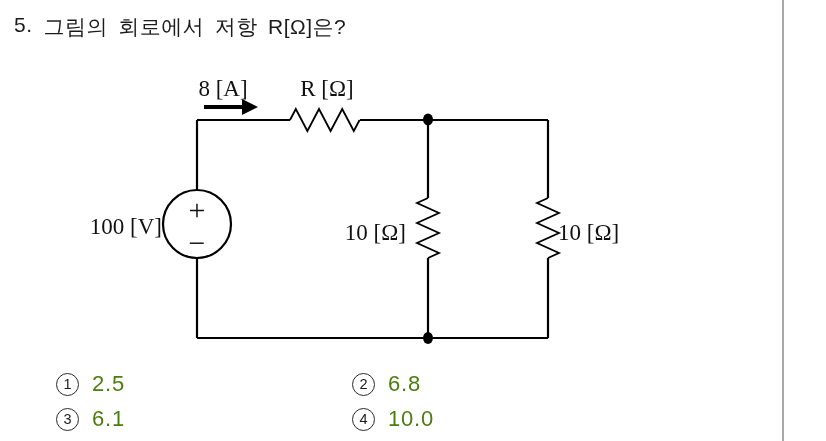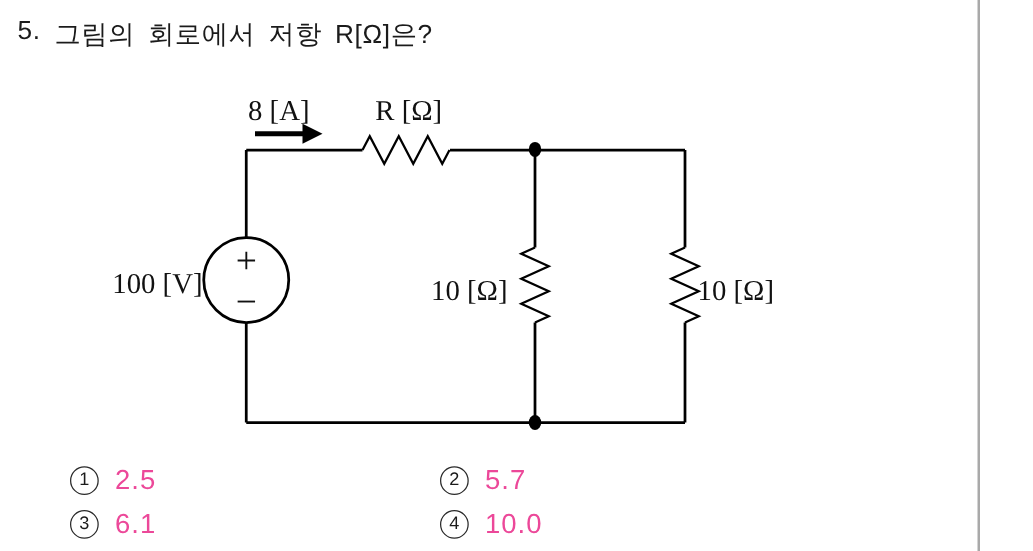--- a/index.html
+++ b/index.html
@@ -55,21 +55,21 @@
     align-items: center;
     justify-content: center;
     font-size: 14.5px;
     line-height: 1;
     color: #1b1b1b;
     box-sizing: content-box;
   }
   .option .value {
     font-size: 22px;
     letter-spacing: 0.8px;
-    color: #ec4899;
+    color: #4d7c0f;
   }
   .opt-1 { left: 56px;  top: 371px; }
   .opt-2 { left: 352px; top: 371px; }
   .opt-3 { left: 56px;  top: 406px; }
   .opt-4 { left: 352px; top: 406px; }
   .column-divider {
     position: absolute;
     left: 782px;
     top: 0;
     width: 2px;
@@ -122,21 +122,21 @@
     <text x="406" y="240" text-anchor="end">10 [Ω]</text>
     <text x="558" y="240" text-anchor="start">10 [Ω]</text>
   </svg>
 
   <div class="option opt-1">
     <span class="marker">1</span>
     <span class="value">2.5</span>
   </div>
   <div class="option opt-2">
     <span class="marker">2</span>
-    <span class="value">5.7</span>
+    <span class="value">6.8</span>
   </div>
   <div class="option opt-3">
     <span class="marker">3</span>
     <span class="value">6.1</span>
   </div>
   <div class="option opt-4">
     <span class="marker">4</span>
     <span class="value">10.0</span>
   </div>
 

